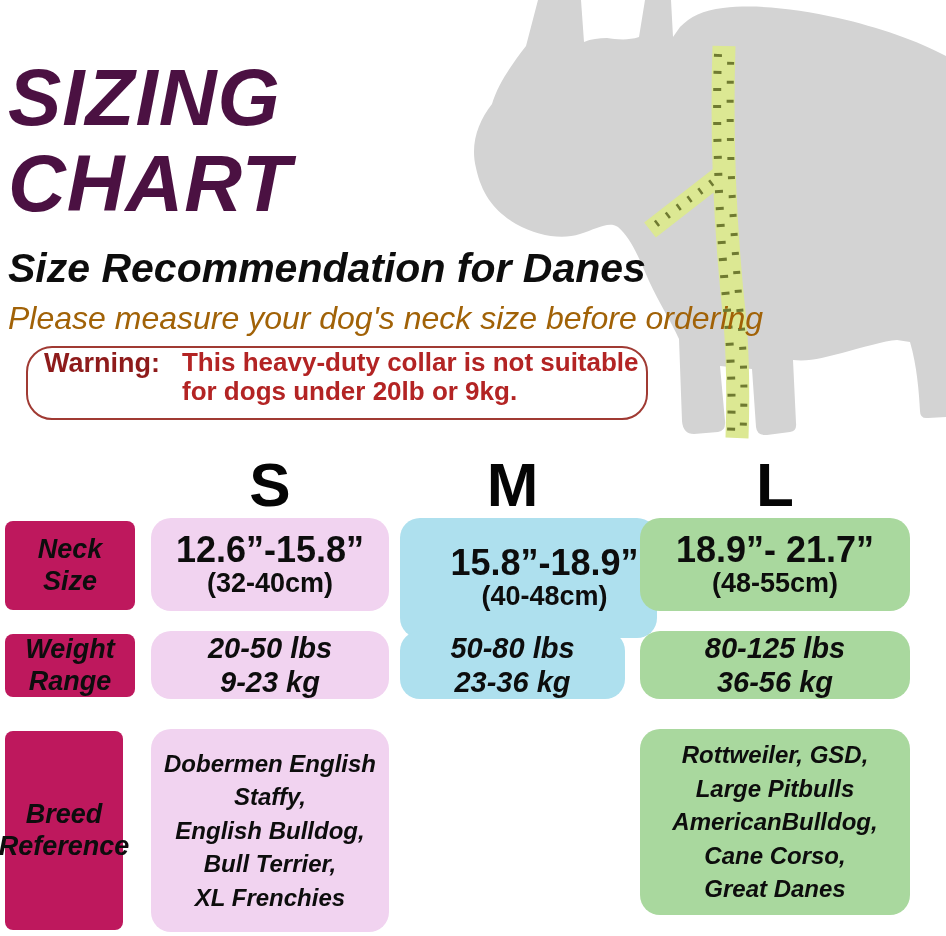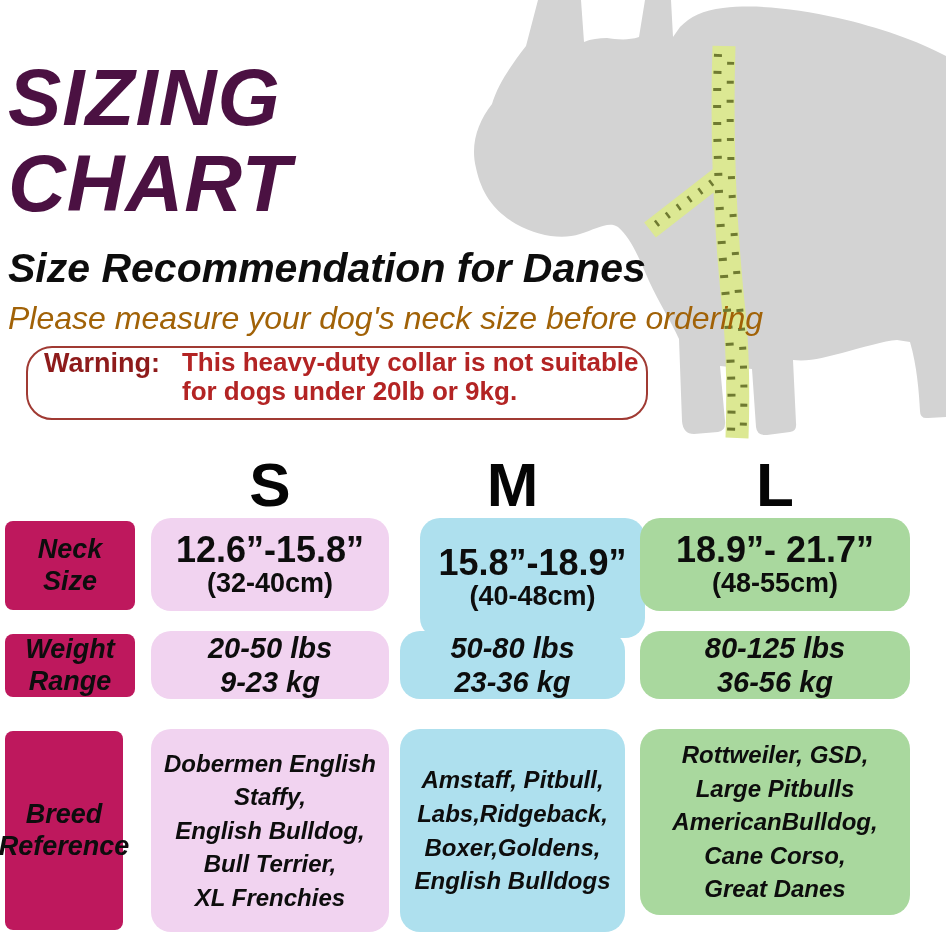--- a/index.html
+++ b/index.html
@@ -82,21 +82,21 @@
 
   <div class="abs col-letter" style="left:151px;width:238px;">S</div>
   <div class="abs col-letter" style="left:400px;width:225px;">M</div>
   <div class="abs col-letter" style="left:640px;width:270px;">L</div>
 
   <div class="abs cell hdr" style="left:5px;top:521px;width:130px;height:89px;">Neck<br>Size</div>
   <div class="abs cell s" style="left:151px;top:518px;width:238px;height:93px;align-items:center;">
     <div class="neck-main">12.6”-15.8”</div>
     <div class="neck-sub">(32-40cm)</div>
   </div>
-  <div class="abs cell m" style="left:420px;top:518px;width:225px;height:120px;">
+  <div class="abs cell m" style="left:400px;top:518px;width:225px;height:120px;padding-left:32px;">
     <div class="neck-main">15.8”-18.9”</div>
     <div class="neck-sub">(40-48cm)</div>
   </div>
   <div class="abs cell l" style="left:640px;top:518px;width:270px;height:93px;">
     <div class="neck-main">18.9”- 21.7”</div>
     <div class="neck-sub">(48-55cm)</div>
   </div>
 
   <div class="abs cell hdr" style="left:5px;top:634px;width:130px;height:63px;">Weight<br>Range</div>
   <div class="abs cell s" style="left:151px;top:631px;width:238px;height:68px;">
@@ -106,20 +106,17 @@
     <div class="weight-txt">50-80 lbs<br>23-36 kg</div>
   </div>
   <div class="abs cell l" style="left:640px;top:631px;width:270px;height:68px;">
     <div class="weight-txt">80-125 lbs<br>36-56 kg</div>
   </div>
 
   <div class="abs cell hdr" style="left:5px;top:731px;width:118px;height:199px;">Breed<br>Reference</div>
   <div class="abs cell s" style="left:151px;top:729px;width:238px;height:203px;">
     <div class="breed-txt">Dobermen English<br>Staffy,<br>English Bulldog,<br>Bull Terrier,<br>XL Frenchies</div>
   </div>
-  <div class="abs cell m" style="left:400px;top:729px;width:225px;height:203px;">
-    <div class="breed-txt">Amstaff, Pitbull,<br>Labs,Ridgeback,<br>Boxer,Goldens,<br>English Bulldogs</div>
-  </div>
   <div class="abs cell l" style="left:640px;top:729px;width:270px;height:186px;">
     <div class="breed-txt">Rottweiler, GSD,<br>Large Pitbulls<br>AmericanBulldog,<br>Cane Corso,<br>Great Danes</div>
   </div>
 
 </div>
 
 </body></html>

